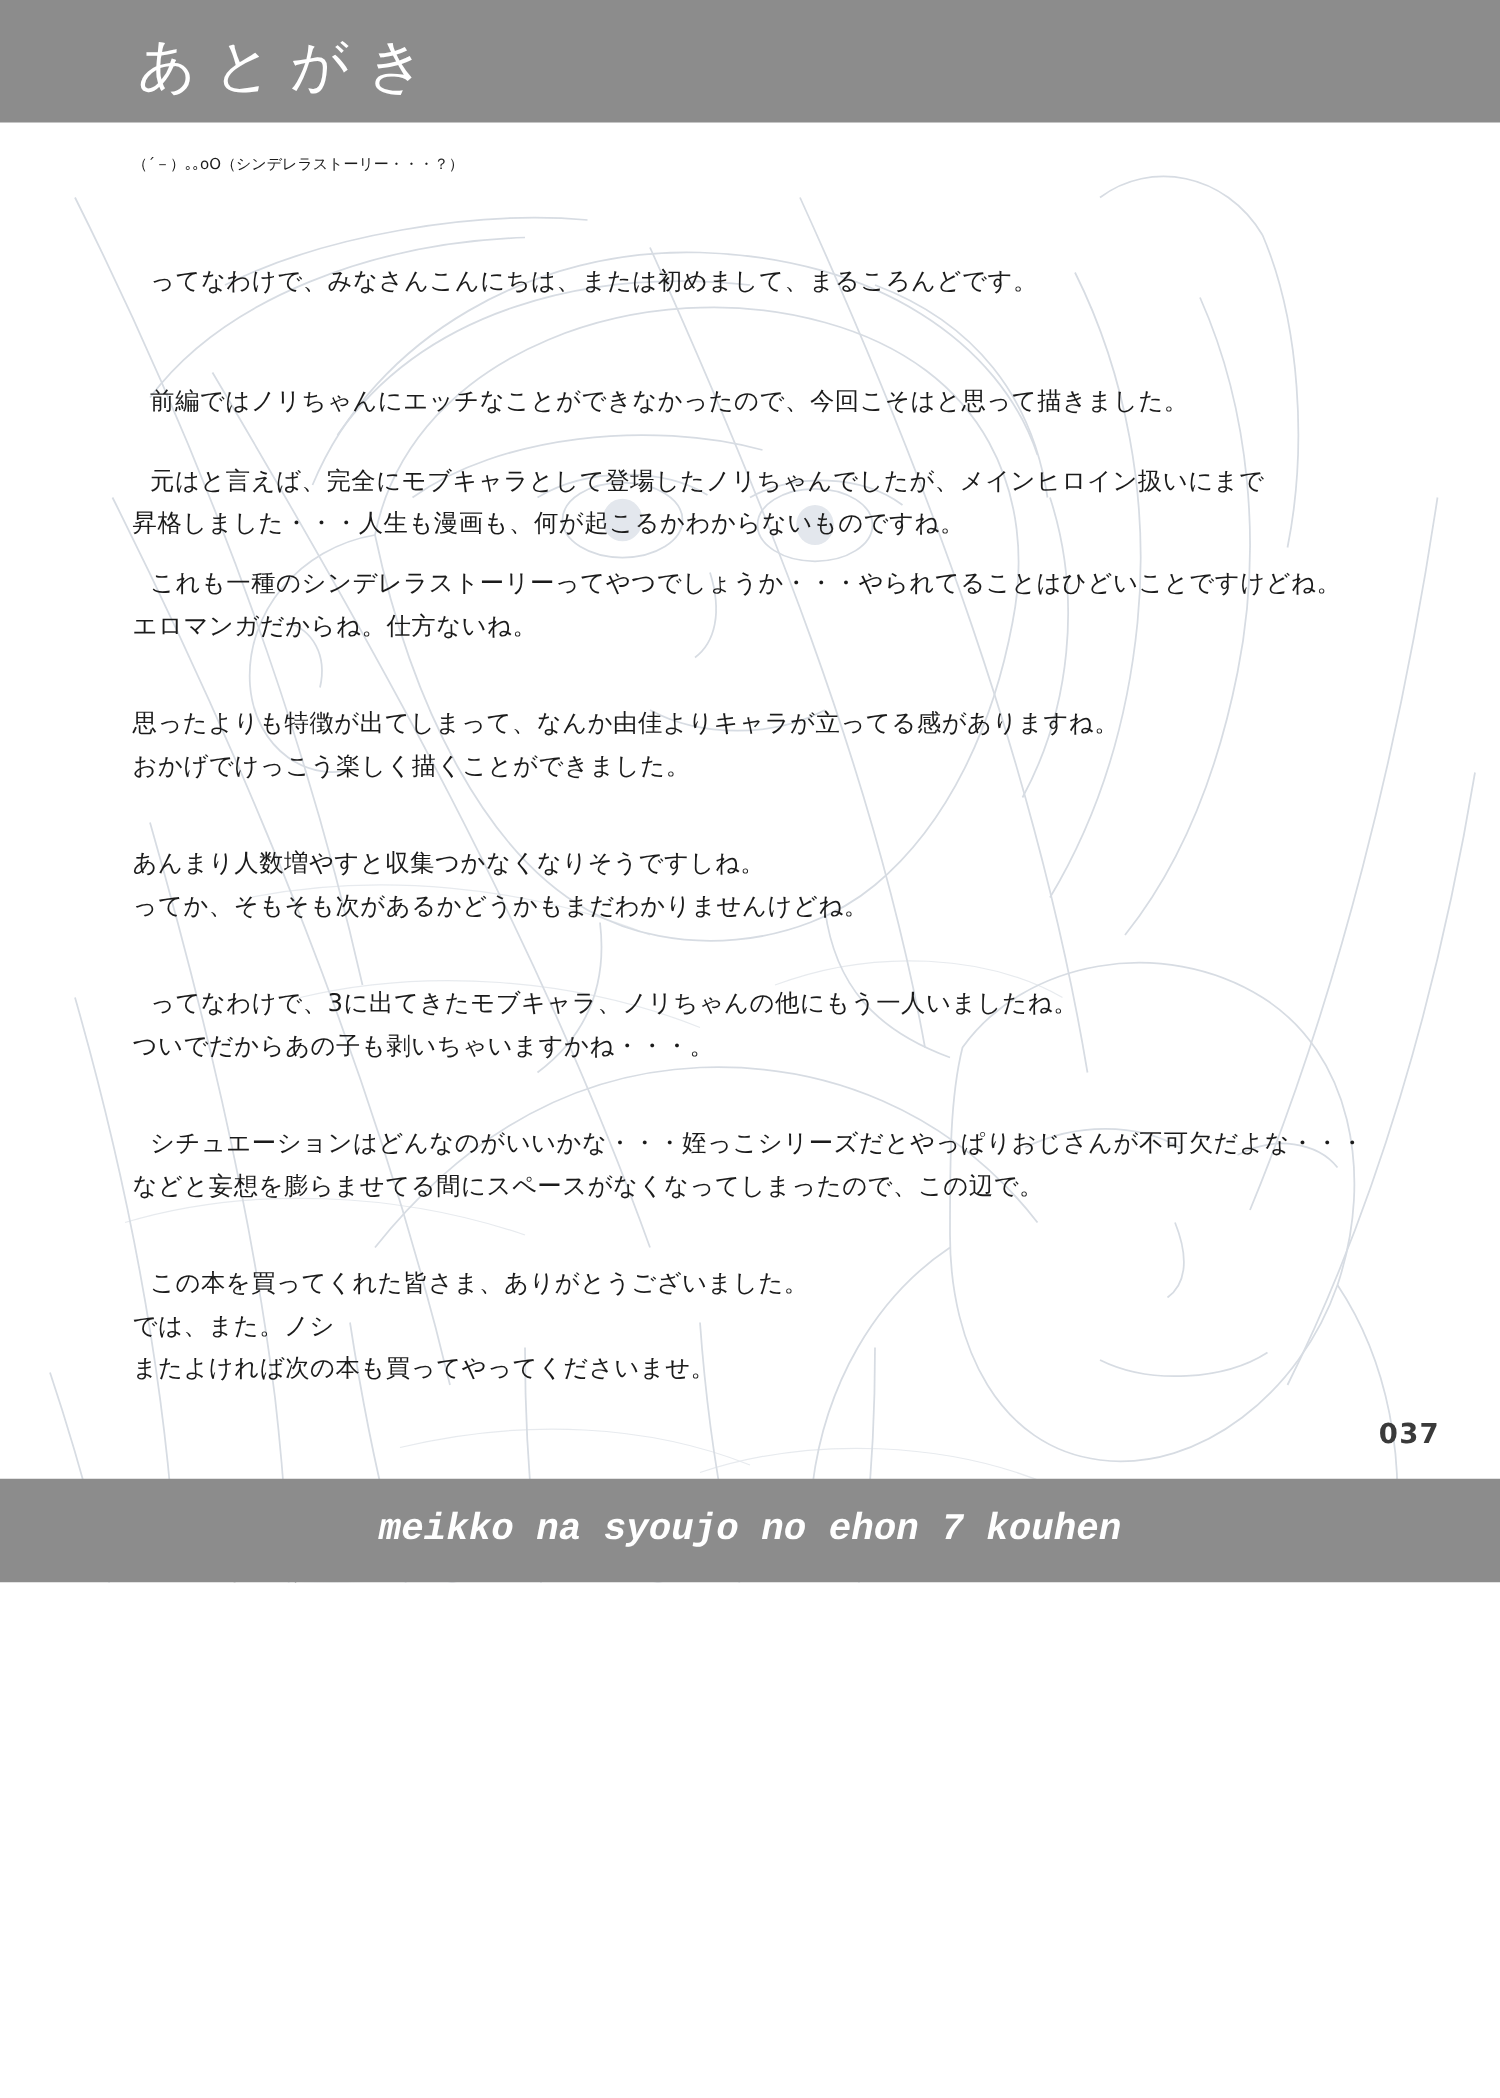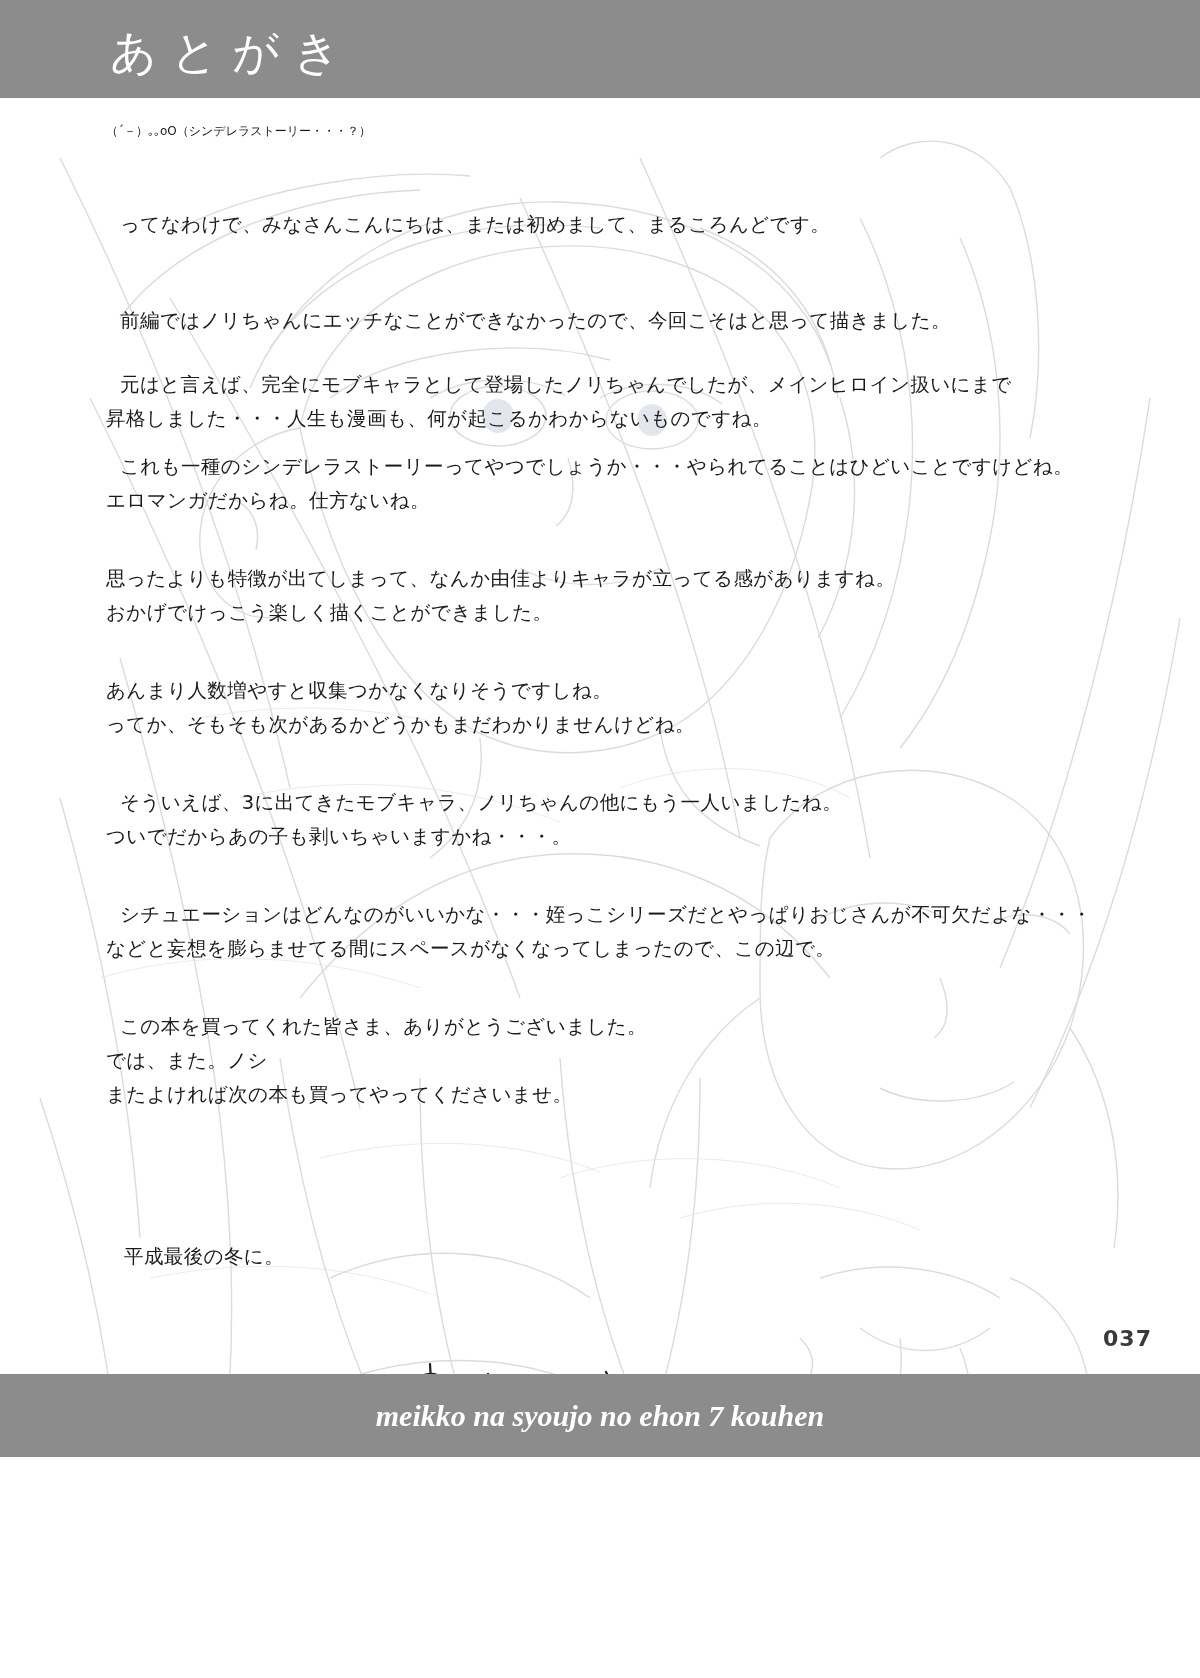--- a/index.html
+++ b/index.html
@@ -9,21 +9,21 @@
   }
   body {
     width: 1200px;
     height: 1678px;
     font-family: "DejaVu Sans", "Liberation Sans", sans-serif;
     overflow: hidden;
   }
   .page {
     position: relative;
     width: 1200px;
-    height: 1457px;
+    height: 1266px;
     background: #ffffff;
     overflow: hidden;
   }
   
   .header-bar {
     position: absolute;
     top: 0;
     left: 0;
     width: 1200px;
     height: 98px;
@@ -52,21 +52,21 @@
     position: absolute;
     left: 0;
     top: 0;
     width: 1200px;
     height: 83px;
     line-height: 83px;
     text-align: center;
     color: #ffffff;
     font-size: 30px;
     font-style: italic;
-    font-family: Liberation Serif, serif;
+    font-family: Liberation Mono, monospace;
     font-weight: 700;
   }
 
   
   .sketch-layer {
     position: absolute;
     left: 0;
     top: 98px;
     width: 1200px;
     height: 1497px;
@@ -249,21 +249,21 @@
 
       <div class="spacer-l"></div>
       <div class="line">思ったよりも特徴が出てしまって、なんか由佳よりキャラが立ってる感がありますね。</div>
       <div class="line">おかげでけっこう楽しく描くことができました。</div>
 
       <div class="spacer-l"></div>
       <div class="line">あんまり人数増やすと収集つかなくなりそうですしね。</div>
       <div class="line">ってか、そもそも次があるかどうかもまだわかりませんけどね。</div>
 
       <div class="spacer-l"></div>
-      <div class="line indent">そういえば、3に出てきたモブキャラ、ノリちゃんの他にもう一人いましたね。</div>
+      <div class="line indent">ってなわけで、3に出てきたモブキャラ、ノリちゃんの他にもう一人いましたね。</div>
       <div class="line">ついでだからあの子も剥いちゃいますかね・・・。</div>
 
       <div class="spacer-l"></div>
       <div class="line indent">シチュエーションはどんなのがいいかな・・・姪っこシリーズだとやっぱりおじさんが不可欠だよな・・・</div>
       <div class="line">などと妄想を膨らませてる間にスペースがなくなってしまったので、この辺で。</div>
 
       <div class="spacer-l"></div>
       <div class="line indent">この本を買ってくれた皆さま、ありがとうございました。</div>
       <div class="line">では、また。ノシ</div>
       <div class="line">またよければ次の本も買ってやってくださいませ。</div>

